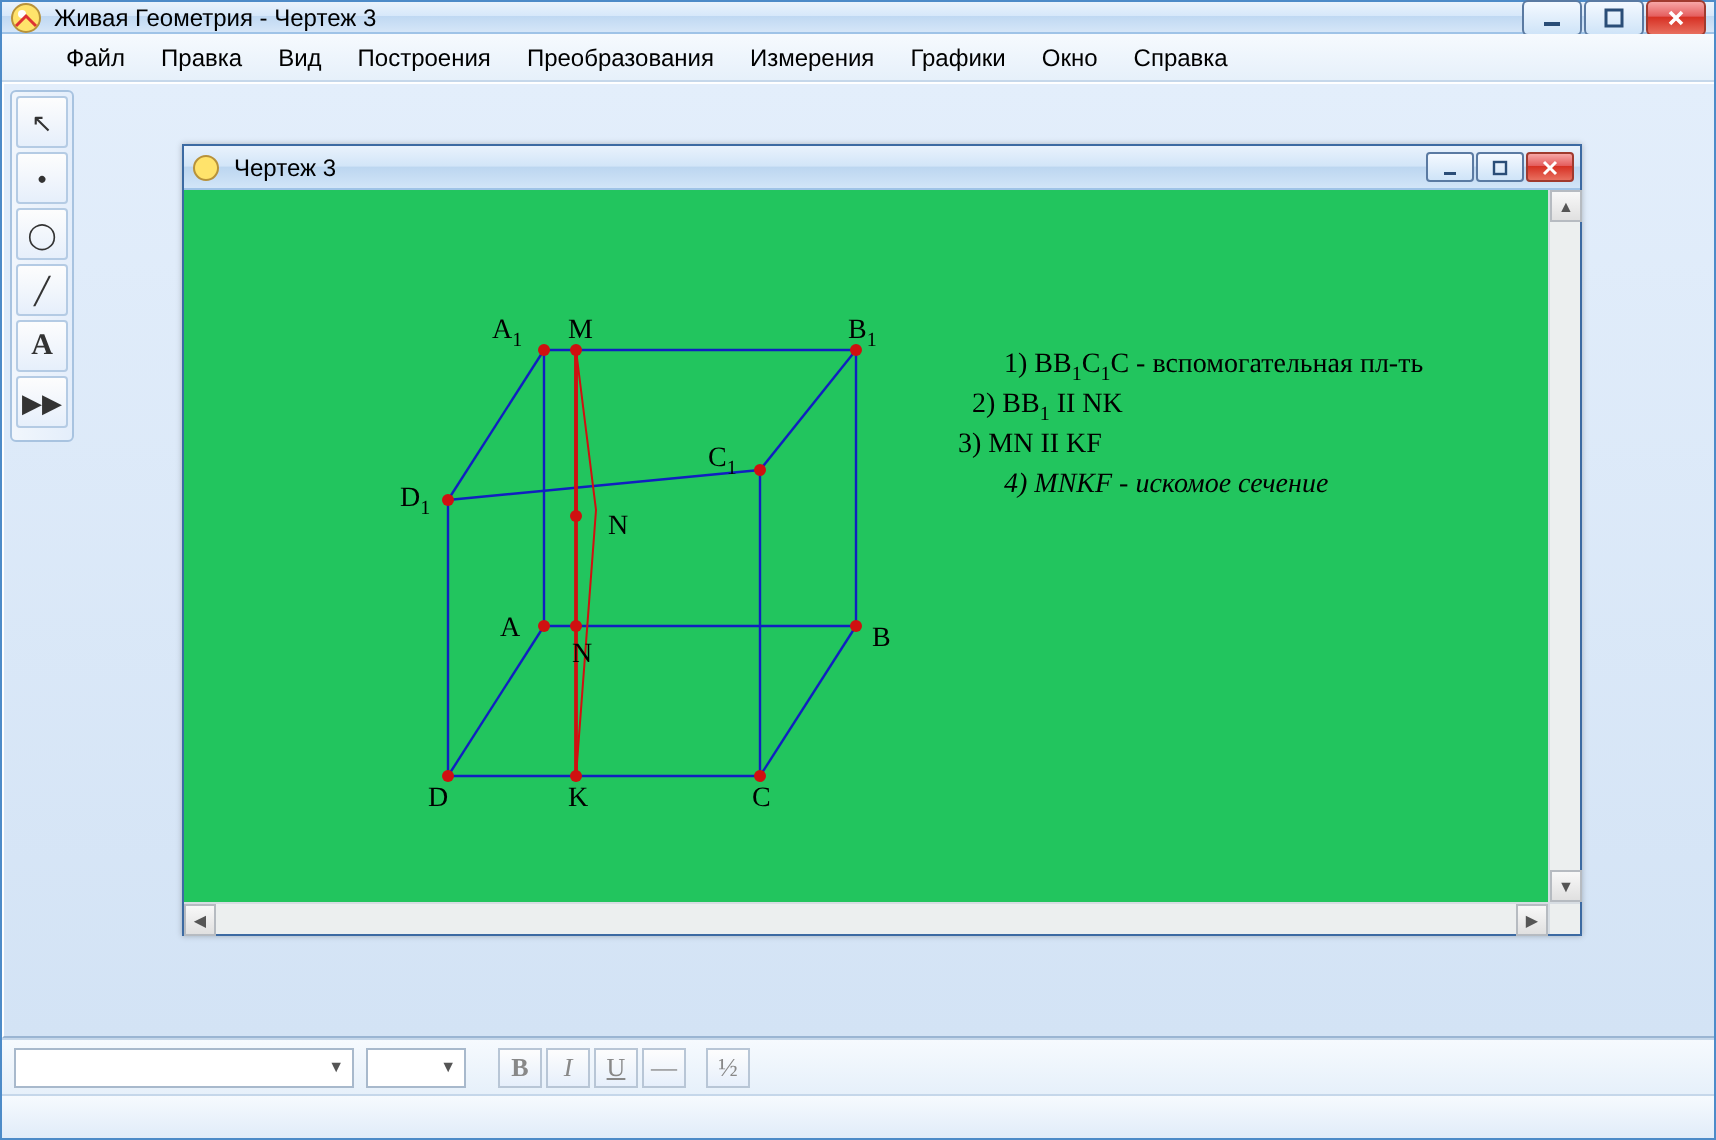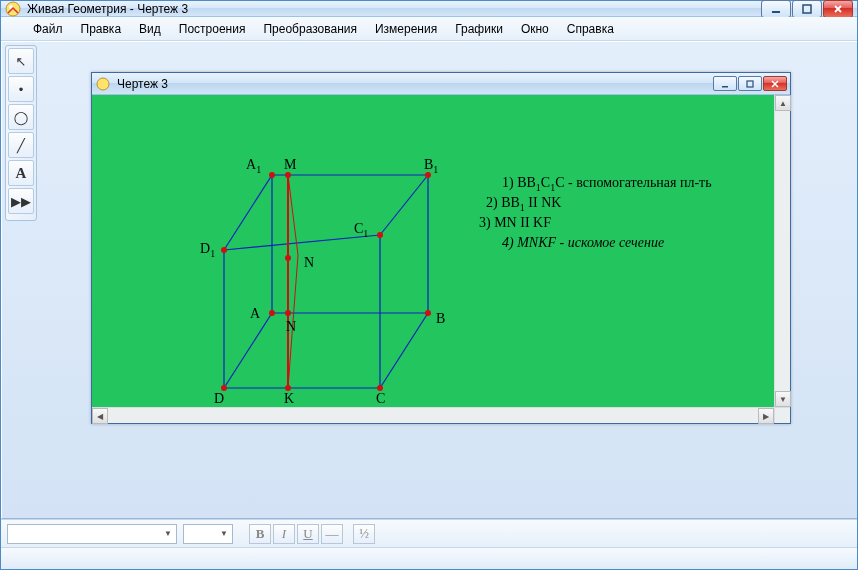--- a/index.html
+++ b/index.html
@@ -112,21 +112,21 @@
   }
   .mdi-area {
     flex: 1;
     position: relative;
   }
   .inner-window {
     position: absolute;
     left: 50px;
     top: 27px;
     width: 700px;
-    height: 352px;
+    height: 396px;
     border: 1px solid #3c6aa2;
     background: #fff;
     box-shadow: 0 0 3px rgba(0,0,0,.25);
   }
   .inner-title-bar {
     height: 22px;
     background: linear-gradient(to bottom,#e9f2fc 0%,#d2e5f8 48%,#bcd6f0 50%,#d2e5f8 100%);
     display: flex;
     align-items: center;
     padding: 0 3px;

